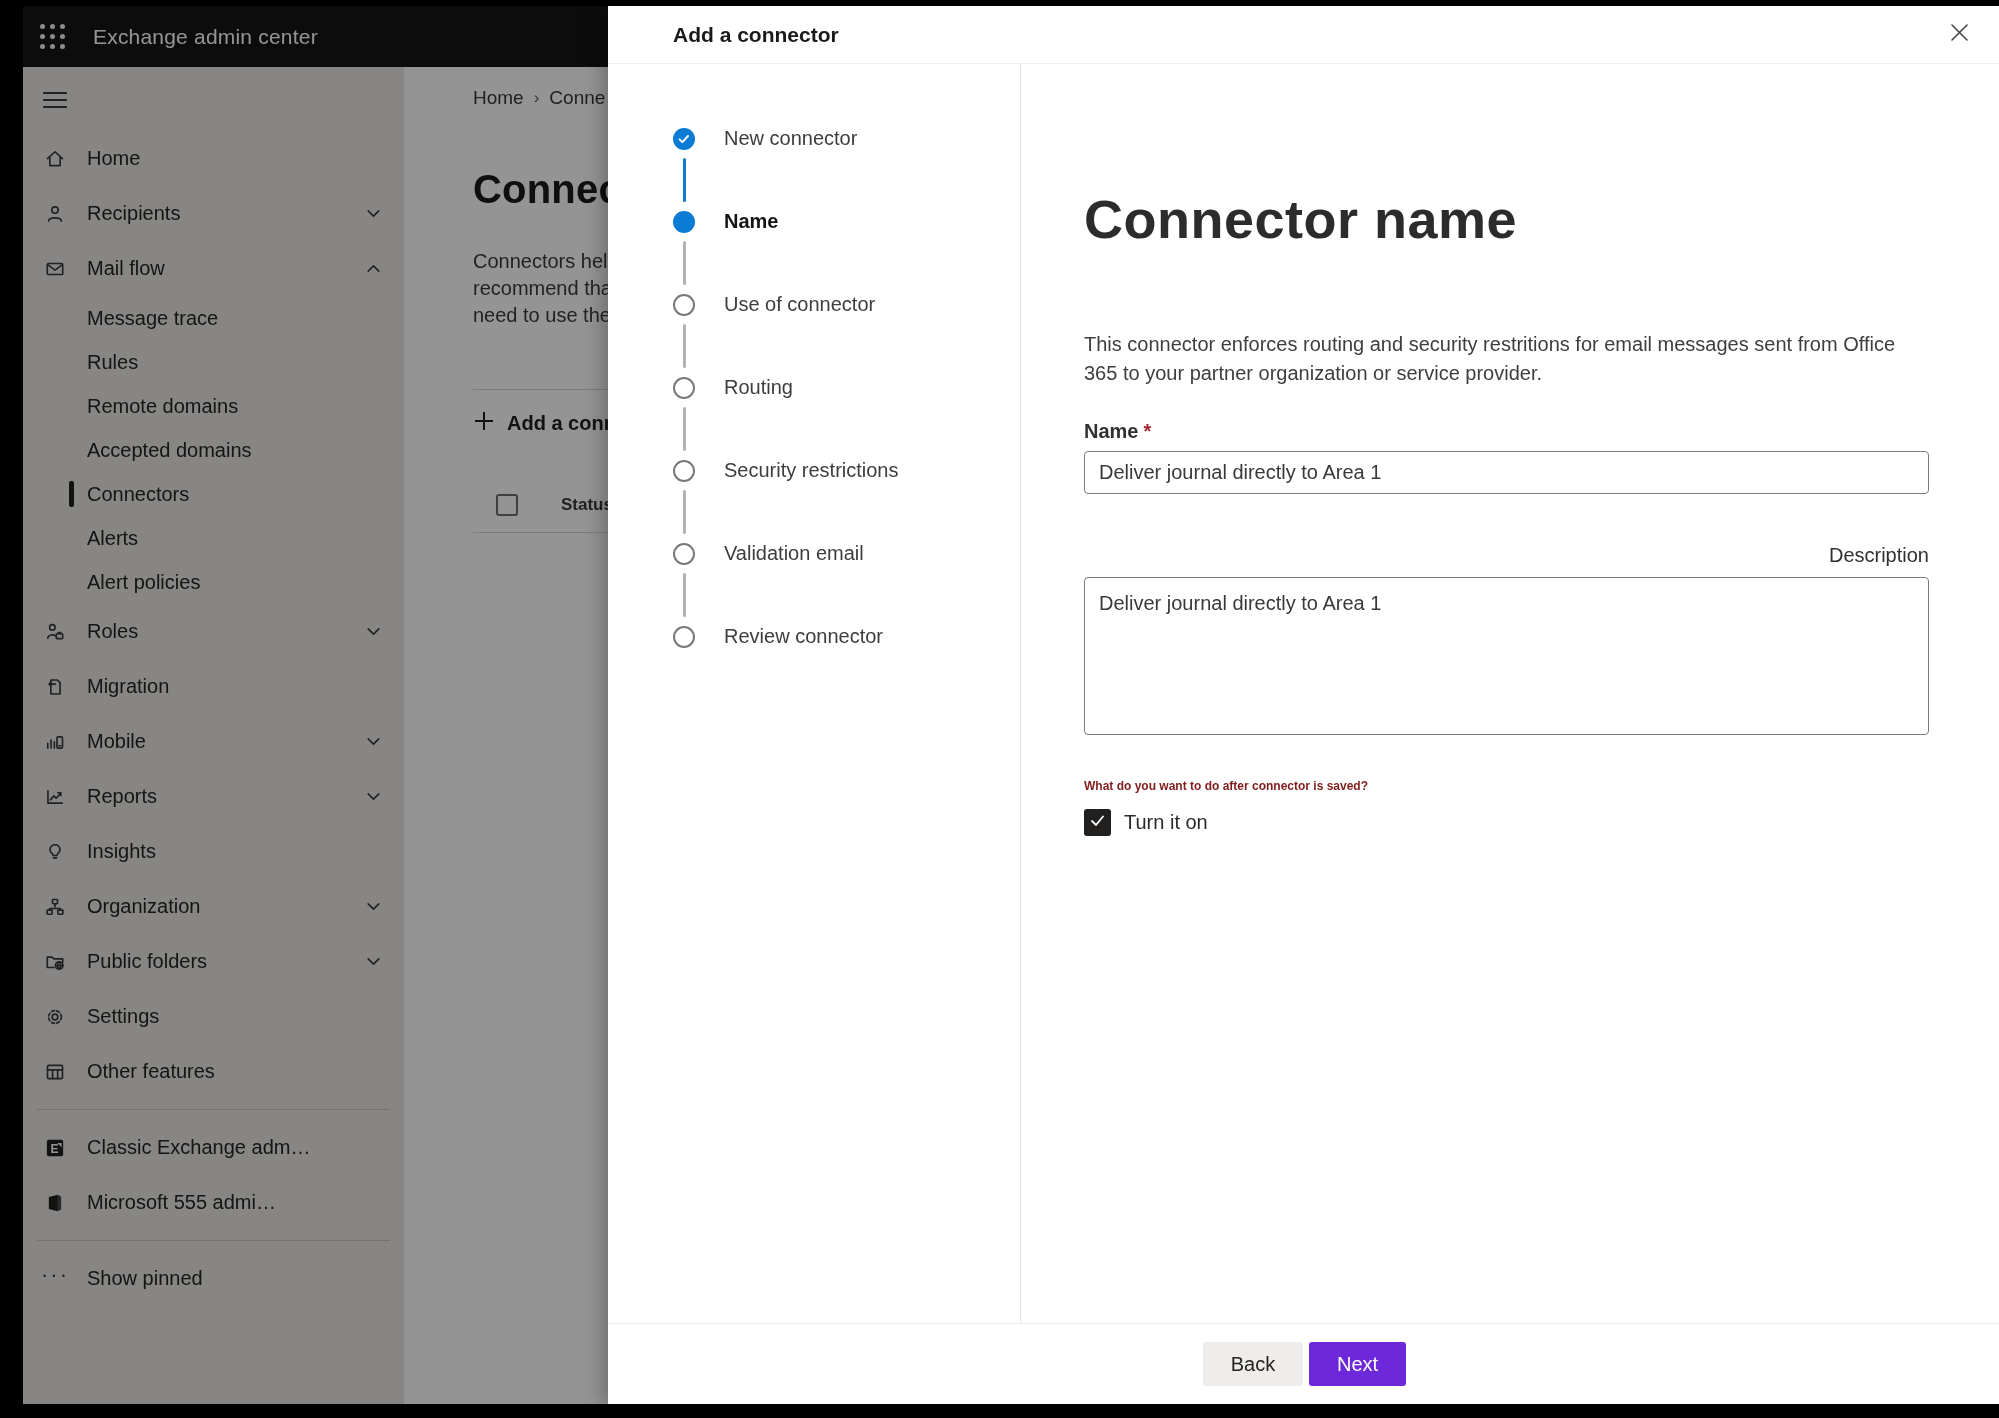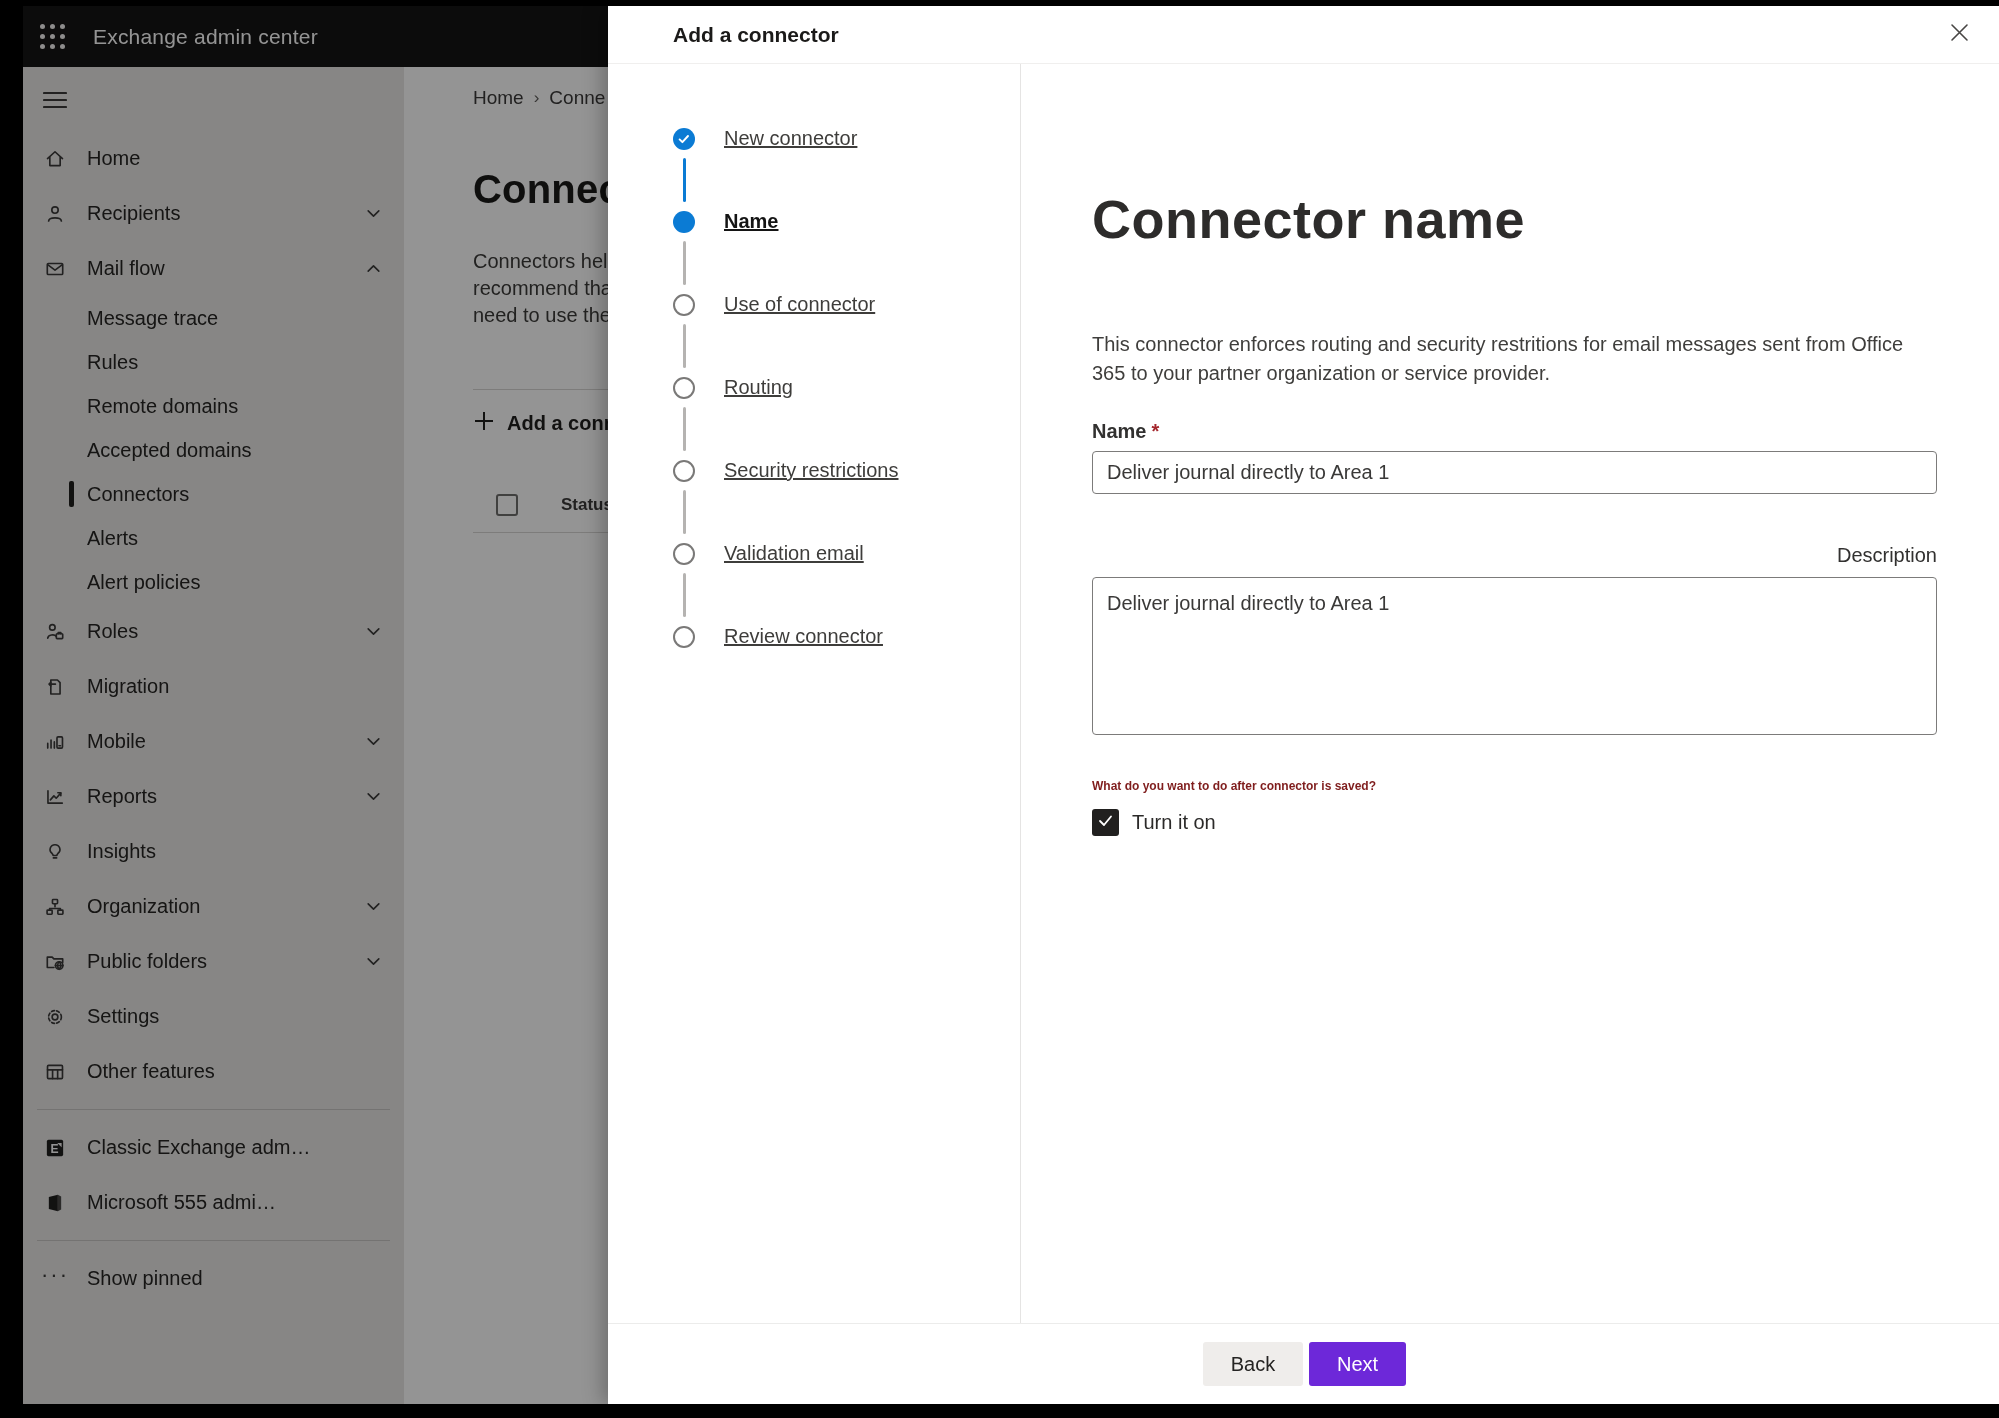--- a/index.html
+++ b/index.html
@@ -53,28 +53,28 @@
   .dlg-close{margin-left:auto;width:36px;height:36px;display:flex;align-items:center;justify-content:center;cursor:pointer;border-radius:3px;}
   .dlg-body{flex:1;display:flex;min-height:0;}
 
   
   .stepper{width:413px;flex:0 0 413px;border-right:1px solid #e5e4e3;padding-top:63px;}
   .step-row{display:flex;align-items:center;padding-left:65px;}
   .step-dot{width:22px;height:22px;flex:0 0 22px;border-radius:50%;display:flex;align-items:center;justify-content:center;}
   .step-row.upcoming .step-dot{border:2.5px solid #7a7978;background:#fff;}
   .step-row.current .step-dot{background:#0b7bd4;}
   .step-row.completed .step-dot{background:#0b7bd4;}
-  .step-lbl{font-size:20px;color:#3e3d3b;margin-left:29px;white-space:nowrap;text-decoration:underline;}
+  .step-lbl{font-size:20px;color:#3e3d3b;margin-left:29px;white-space:nowrap;}
   .step-row.current .step-lbl{font-weight:700;color:#141414;}
   .step-line{width:3px;height:44px;background:#b5b3b1;margin:8px 0 8px 75px;border-radius:2px;}
   .step-line.blue{background:#0b7bd4;}
 
   
   .content{flex:1;padding:124px 0 0 63px;position:relative;}
-  .content-inner{width:845px;margin-left:8px;}
+  .content-inner{width:845px;}
   .c-heading{font-size:54px;font-weight:700;color:#2d2c2b;letter-spacing:.5px;}
   .c-desc{margin-top:80px;font-size:20px;line-height:29px;color:#3f3e3c;}
   .fld-label{margin-top:32px;font-size:20px;font-weight:700;color:#323130;}
   .fld-label .req{color:#a4262c;margin-left:5px;font-weight:700;}
   .txt-input{margin-top:8px;width:845px;height:43px;border:1.5px solid #7c7b7a;border-radius:4px;padding:0 14px;font-size:20px;color:#3a3938;background:#fff;outline:none;display:block;}
   .fld-label2{margin-top:50px;font-size:20px;font-weight:400;color:#323130;text-align:right;}
   .txt-area{margin-top:10px;width:845px;height:158px;border:1.5px solid #7c7b7a;border-radius:4px;padding:12px 14px;font-size:20px;color:#3a3938;background:#fff;outline:none;resize:none;display:block;line-height:26px;}
   .question{margin-top:44px;font-size:12px;font-weight:700;color:#7f1d1d;}
   .check-row{margin-top:16px;display:flex;align-items:center;cursor:pointer;}
   .checkbox{width:27px;height:27px;border-radius:3px;background:#21201f;display:flex;align-items:center;justify-content:center;}

